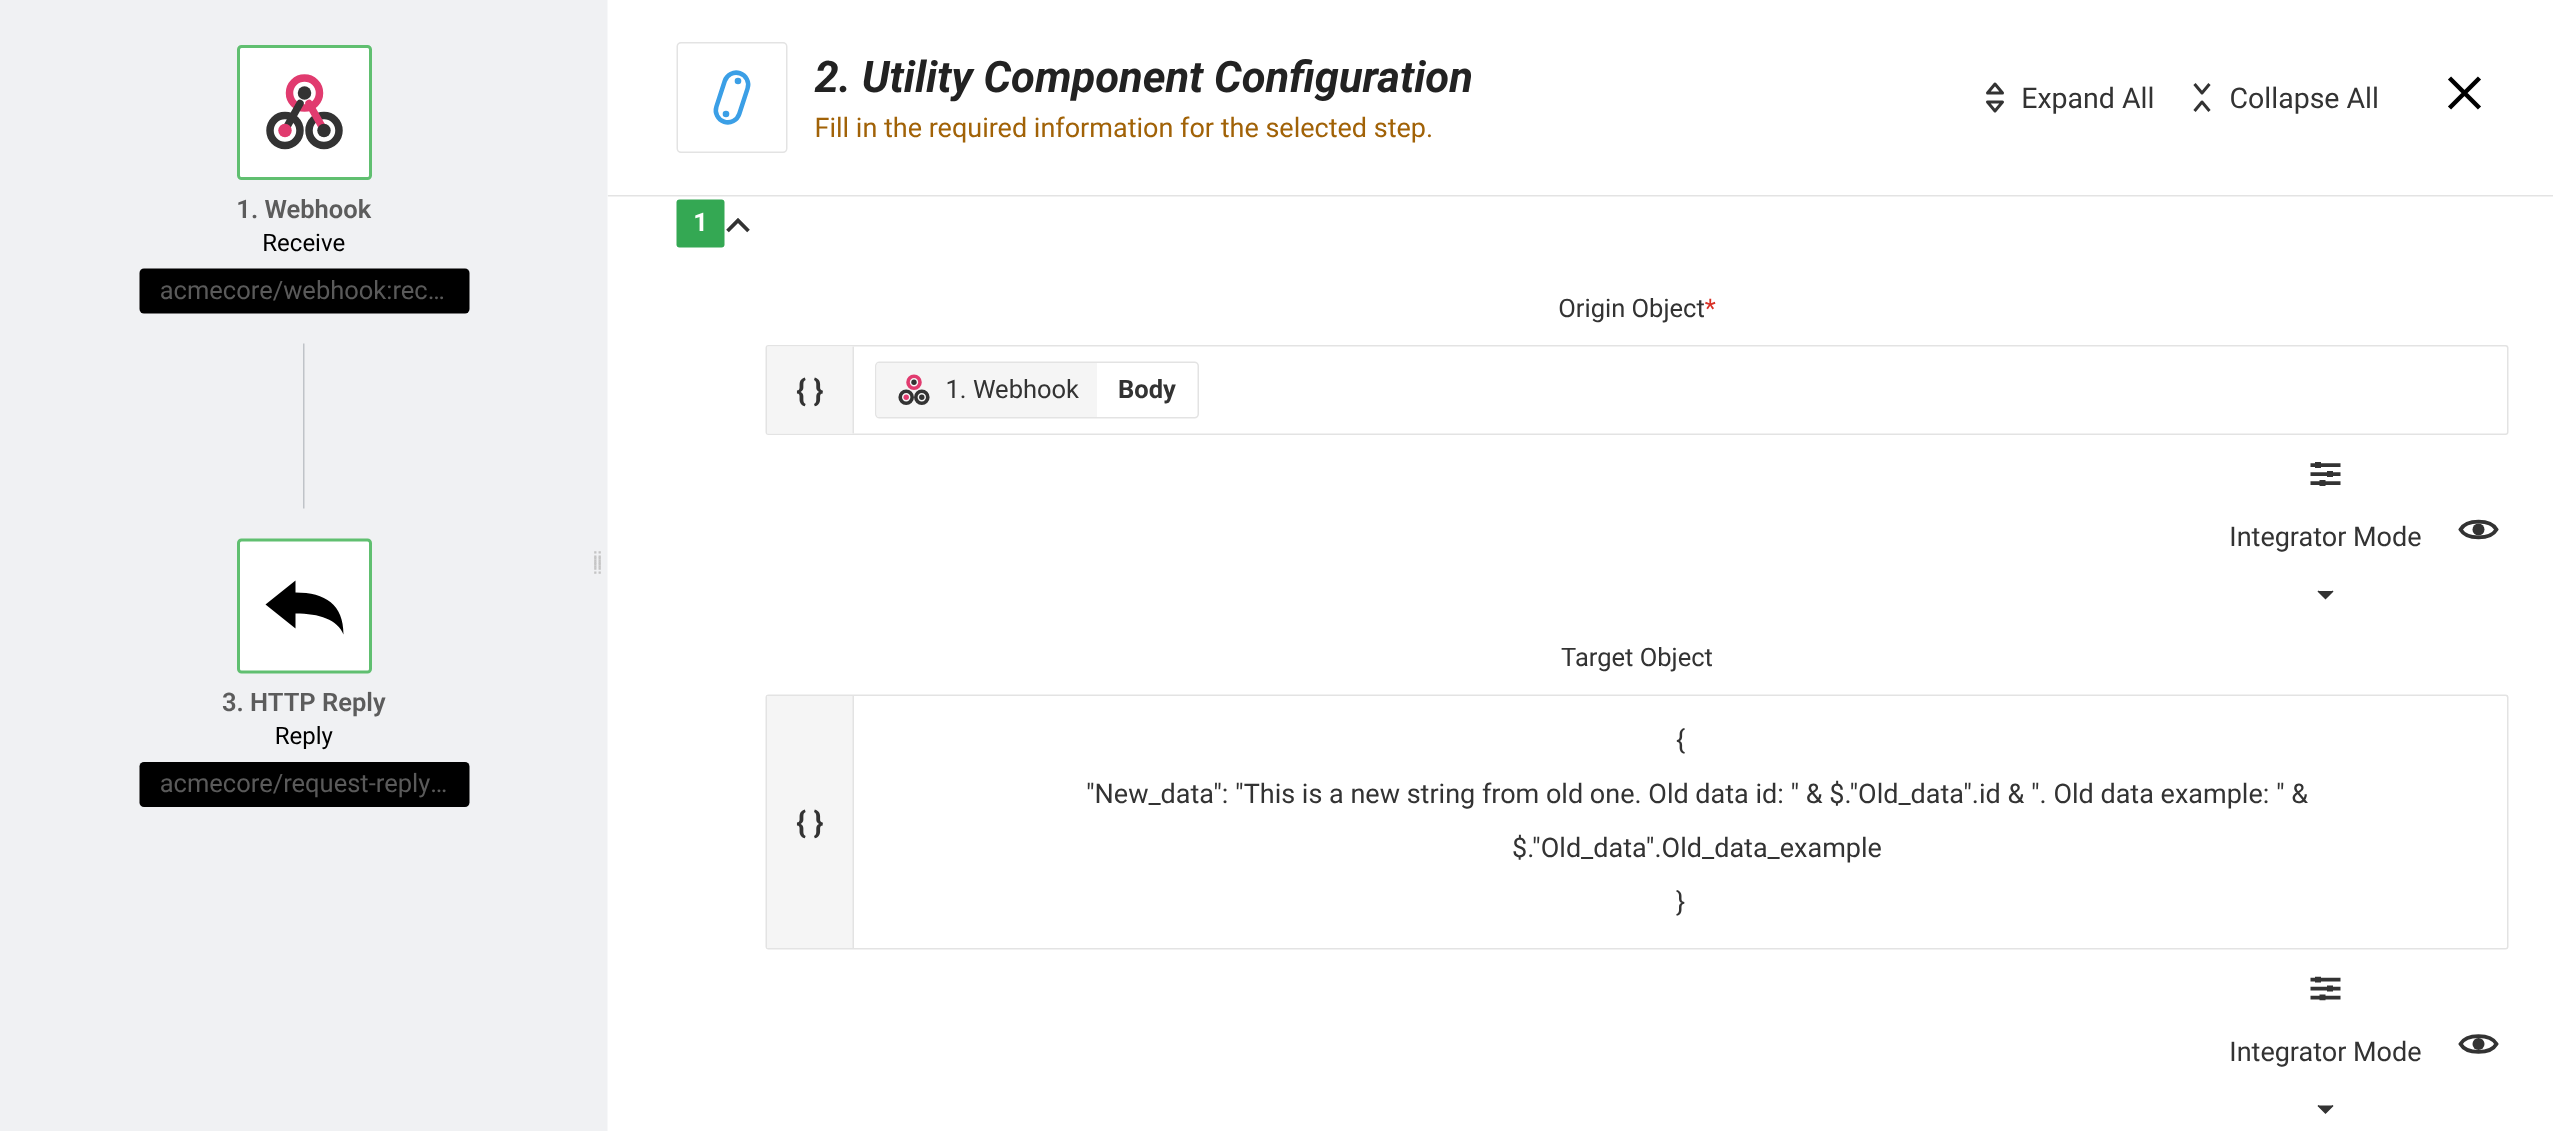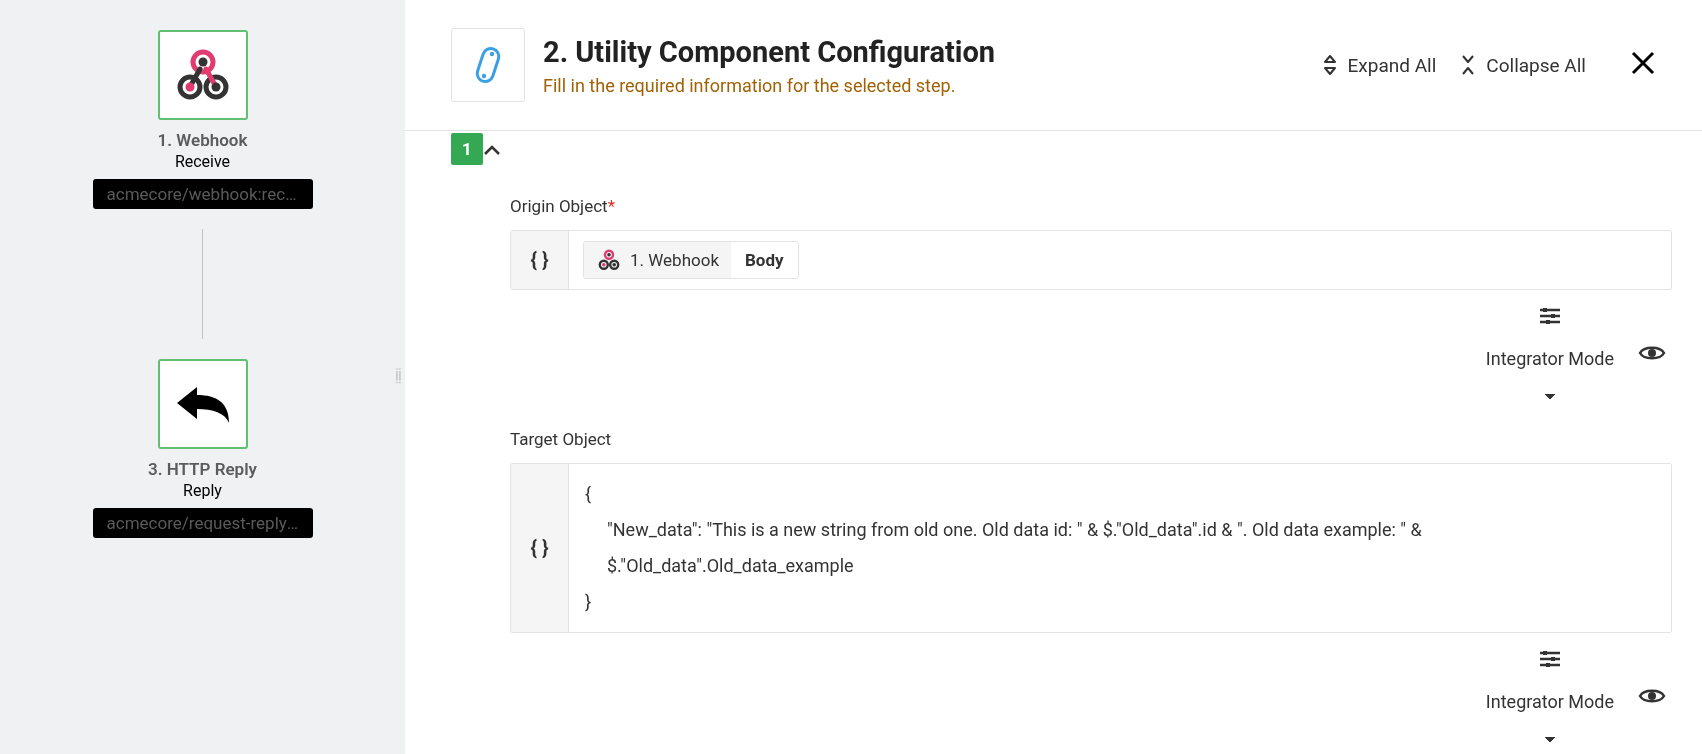--- a/index.html
+++ b/index.html
@@ -103,20 +103,21 @@
     display: flex;
     align-items: center;
     justify-content: center;
     flex-shrink: 0;
   }
   .panel-header-text { flex: 1; }
   .panel-title {
     font-size: 29px;
     font-weight: 700;
     color: #222;
+    font-style: italic;
   }
   .panel-subtitle {
     font-size: 18px;
     color: #a16207;
     margin-top: 6px;
   }
   .panel-actions {
     display: flex;
     align-items: center;
     gap: 24px;
@@ -185,20 +186,21 @@
     border-left: 1px solid #e3e3e3;
     cursor: pointer;
     font-size: 18px;
   }
 
   
   .content-scroll {
     flex: 1;
     overflow-y: scroll;
     padding: 30px 30px 20px 105px;
+    text-align: center;
   }
   .field-label {
     font-size: 17px;
     color: #333;
     margin-bottom: 14px;
   }
   .required-star { color: #d93025; }
   .input-row {
     display: flex;
     align-items: stretch;

